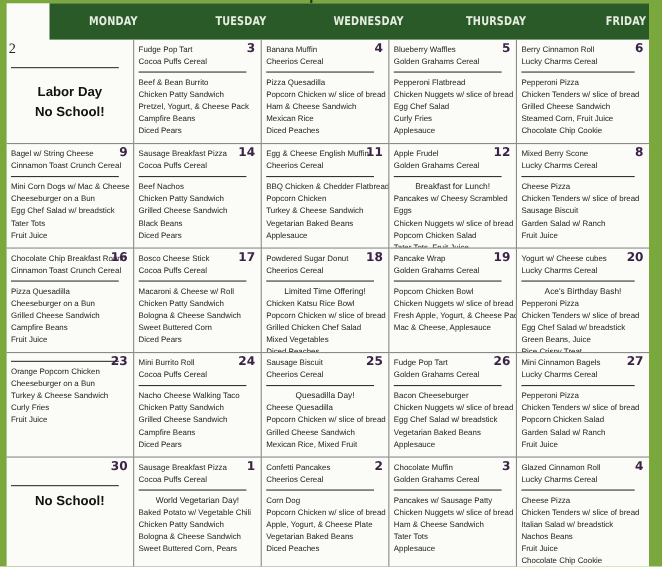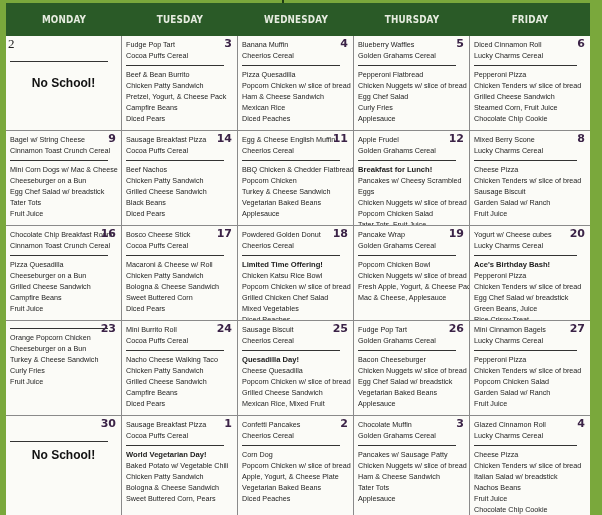--- a/index.html
+++ b/index.html
@@ -14,20 +14,21 @@
   }
   .calendar {
     position: absolute; left: 6px; top: 3px; width: 584px; height: 520px;
     background: #fbfbf7;
   }
   .header-row {
     display: grid;
     grid-template-columns: 116px 116px 116px 116px 120px;
     height: 33px;
     background: #2a5a27;
+    margin-left: 39px;
   }
   .day-header {
     color: #e6ece0;
     font-family: "DejaVu Sans", sans-serif;
     font-weight: bold;
     font-size: 11px;
     letter-spacing: 0.2px;
     display: flex; align-items: center; justify-content: center;
     transform: scaleX(0.8);
   }
@@ -51,21 +52,21 @@
   .date {
     position: absolute; right: 5px; top: 2px;
     font-family: "DejaVu Sans", sans-serif;
     font-weight: bold; font-size: 11px; color: #3b2347;
   }
   .date.left { left: 2px; right: auto; font-family: "Liberation Serif", serif; font-weight: normal; color: #222; font-size: 13px; }
   .sep {
     border-bottom: 1px solid #333; width: 92%; margin: 4px 0 3px 0;
   }
   .item { white-space: nowrap; }
-  .special { font-weight: bold; font-size: 7.6px; }
+  .special { font-weight: normal; font-size: 7.6px; text-align: center; }
   .closed {
     text-align: center; font-weight: bold; font-size: 12px; line-height: 18px; color: #111; margin-top: 12px;
   }
   .cell.noschool .sep { margin-top: 22px; }
 </style>
 </head>
 <body>
 
 <div class="tick"></div>
 
@@ -75,20 +76,21 @@
     <div class="day-header">TUESDAY</div>
     <div class="day-header">WEDNESDAY</div>
     <div class="day-header">THURSDAY</div>
     <div class="day-header">FRIDAY</div>
   </div>
   <div class="grid" id="grid">
       <div class="cell noschool">
         <span class="date left">2</span>
         <div class="sep"></div>
         <div class="closed">
+          <div>Labor Day</div>
           <div>No School!</div>
         </div>
       </div>
       <div class="cell">
         <span class="date">3</span>
         <div>
           <div class="item">Fudge Pop Tart</div>
           <div class="item">Cocoa Puffs Cereal</div>
         </div>
         <div class="sep"></div>
@@ -126,21 +128,21 @@
           <div class="item">Pepperoni Flatbread</div>
           <div class="item">Chicken Nuggets w/ slice of bread</div>
           <div class="item">Egg Chef Salad</div>
           <div class="item">Curly Fries</div>
           <div class="item">Applesauce</div>
         </div>
       </div>
       <div class="cell">
         <span class="date">6</span>
         <div>
-          <div class="item">Diced Cinnamon Roll</div>
+          <div class="item">Berry Cinnamon Roll</div>
           <div class="item">Lucky Charms Cereal</div>
         </div>
         <div class="sep"></div>
         <div>
           <div class="item">Pepperoni Pizza</div>
           <div class="item">Chicken Tenders w/ slice of bread</div>
           <div class="item">Grilled Cheese Sandwich</div>
           <div class="item">Steamed Corn, Fruit Juice</div>
           <div class="item">Chocolate Chip Cookie</div>
         </div>
@@ -247,21 +249,21 @@
           <div class="item">Macaroni &amp; Cheese w/ Roll</div>
           <div class="item">Chicken Patty Sandwich</div>
           <div class="item">Bologna &amp; Cheese Sandwich</div>
           <div class="item">Sweet Buttered Corn</div>
           <div class="item">Diced Pears</div>
         </div>
       </div>
       <div class="cell">
         <span class="date">18</span>
         <div>
-          <div class="item">Powdered Golden Donut</div>
+          <div class="item">Powdered Sugar Donut</div>
           <div class="item">Cheerios Cereal</div>
         </div>
         <div class="sep"></div>
         <div class="item special">Limited Time Offering!</div>
         <div>
           <div class="item">Chicken Katsu Rice Bowl</div>
           <div class="item">Popcorn Chicken w/ slice of bread</div>
           <div class="item">Grilled Chicken Chef Salad</div>
           <div class="item">Mixed Vegetables</div>
           <div class="item">Diced Peaches</div>

